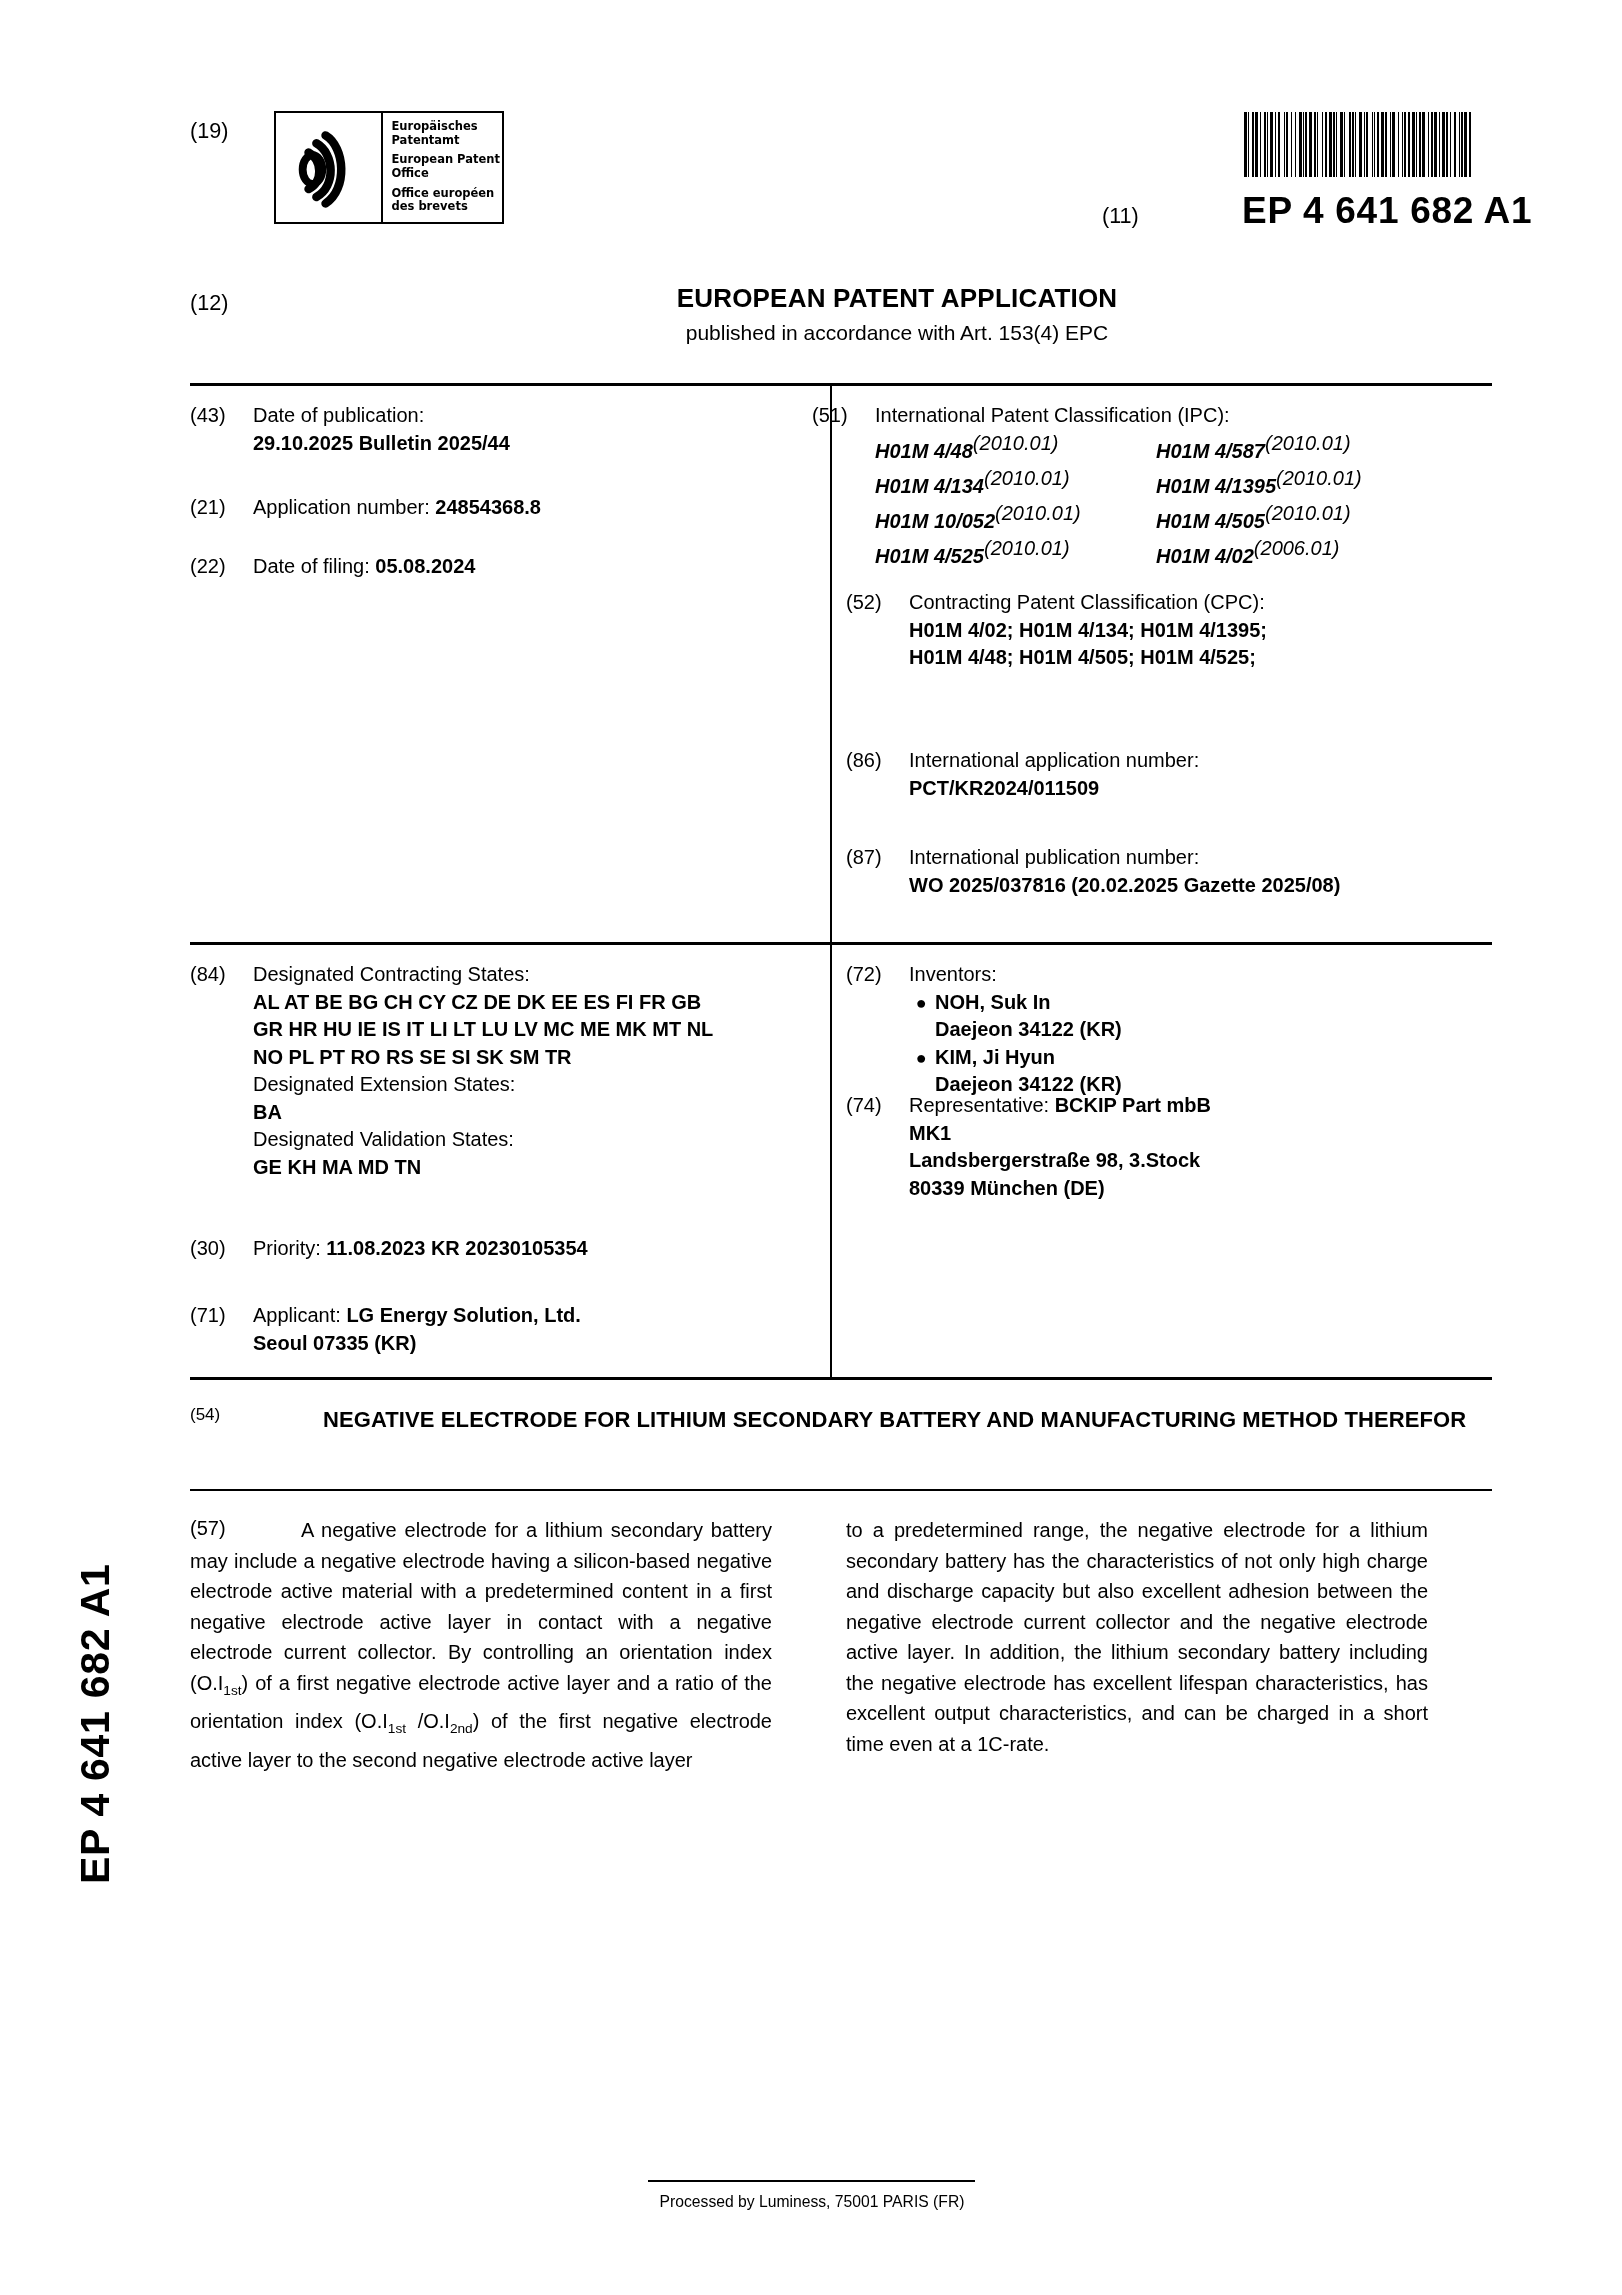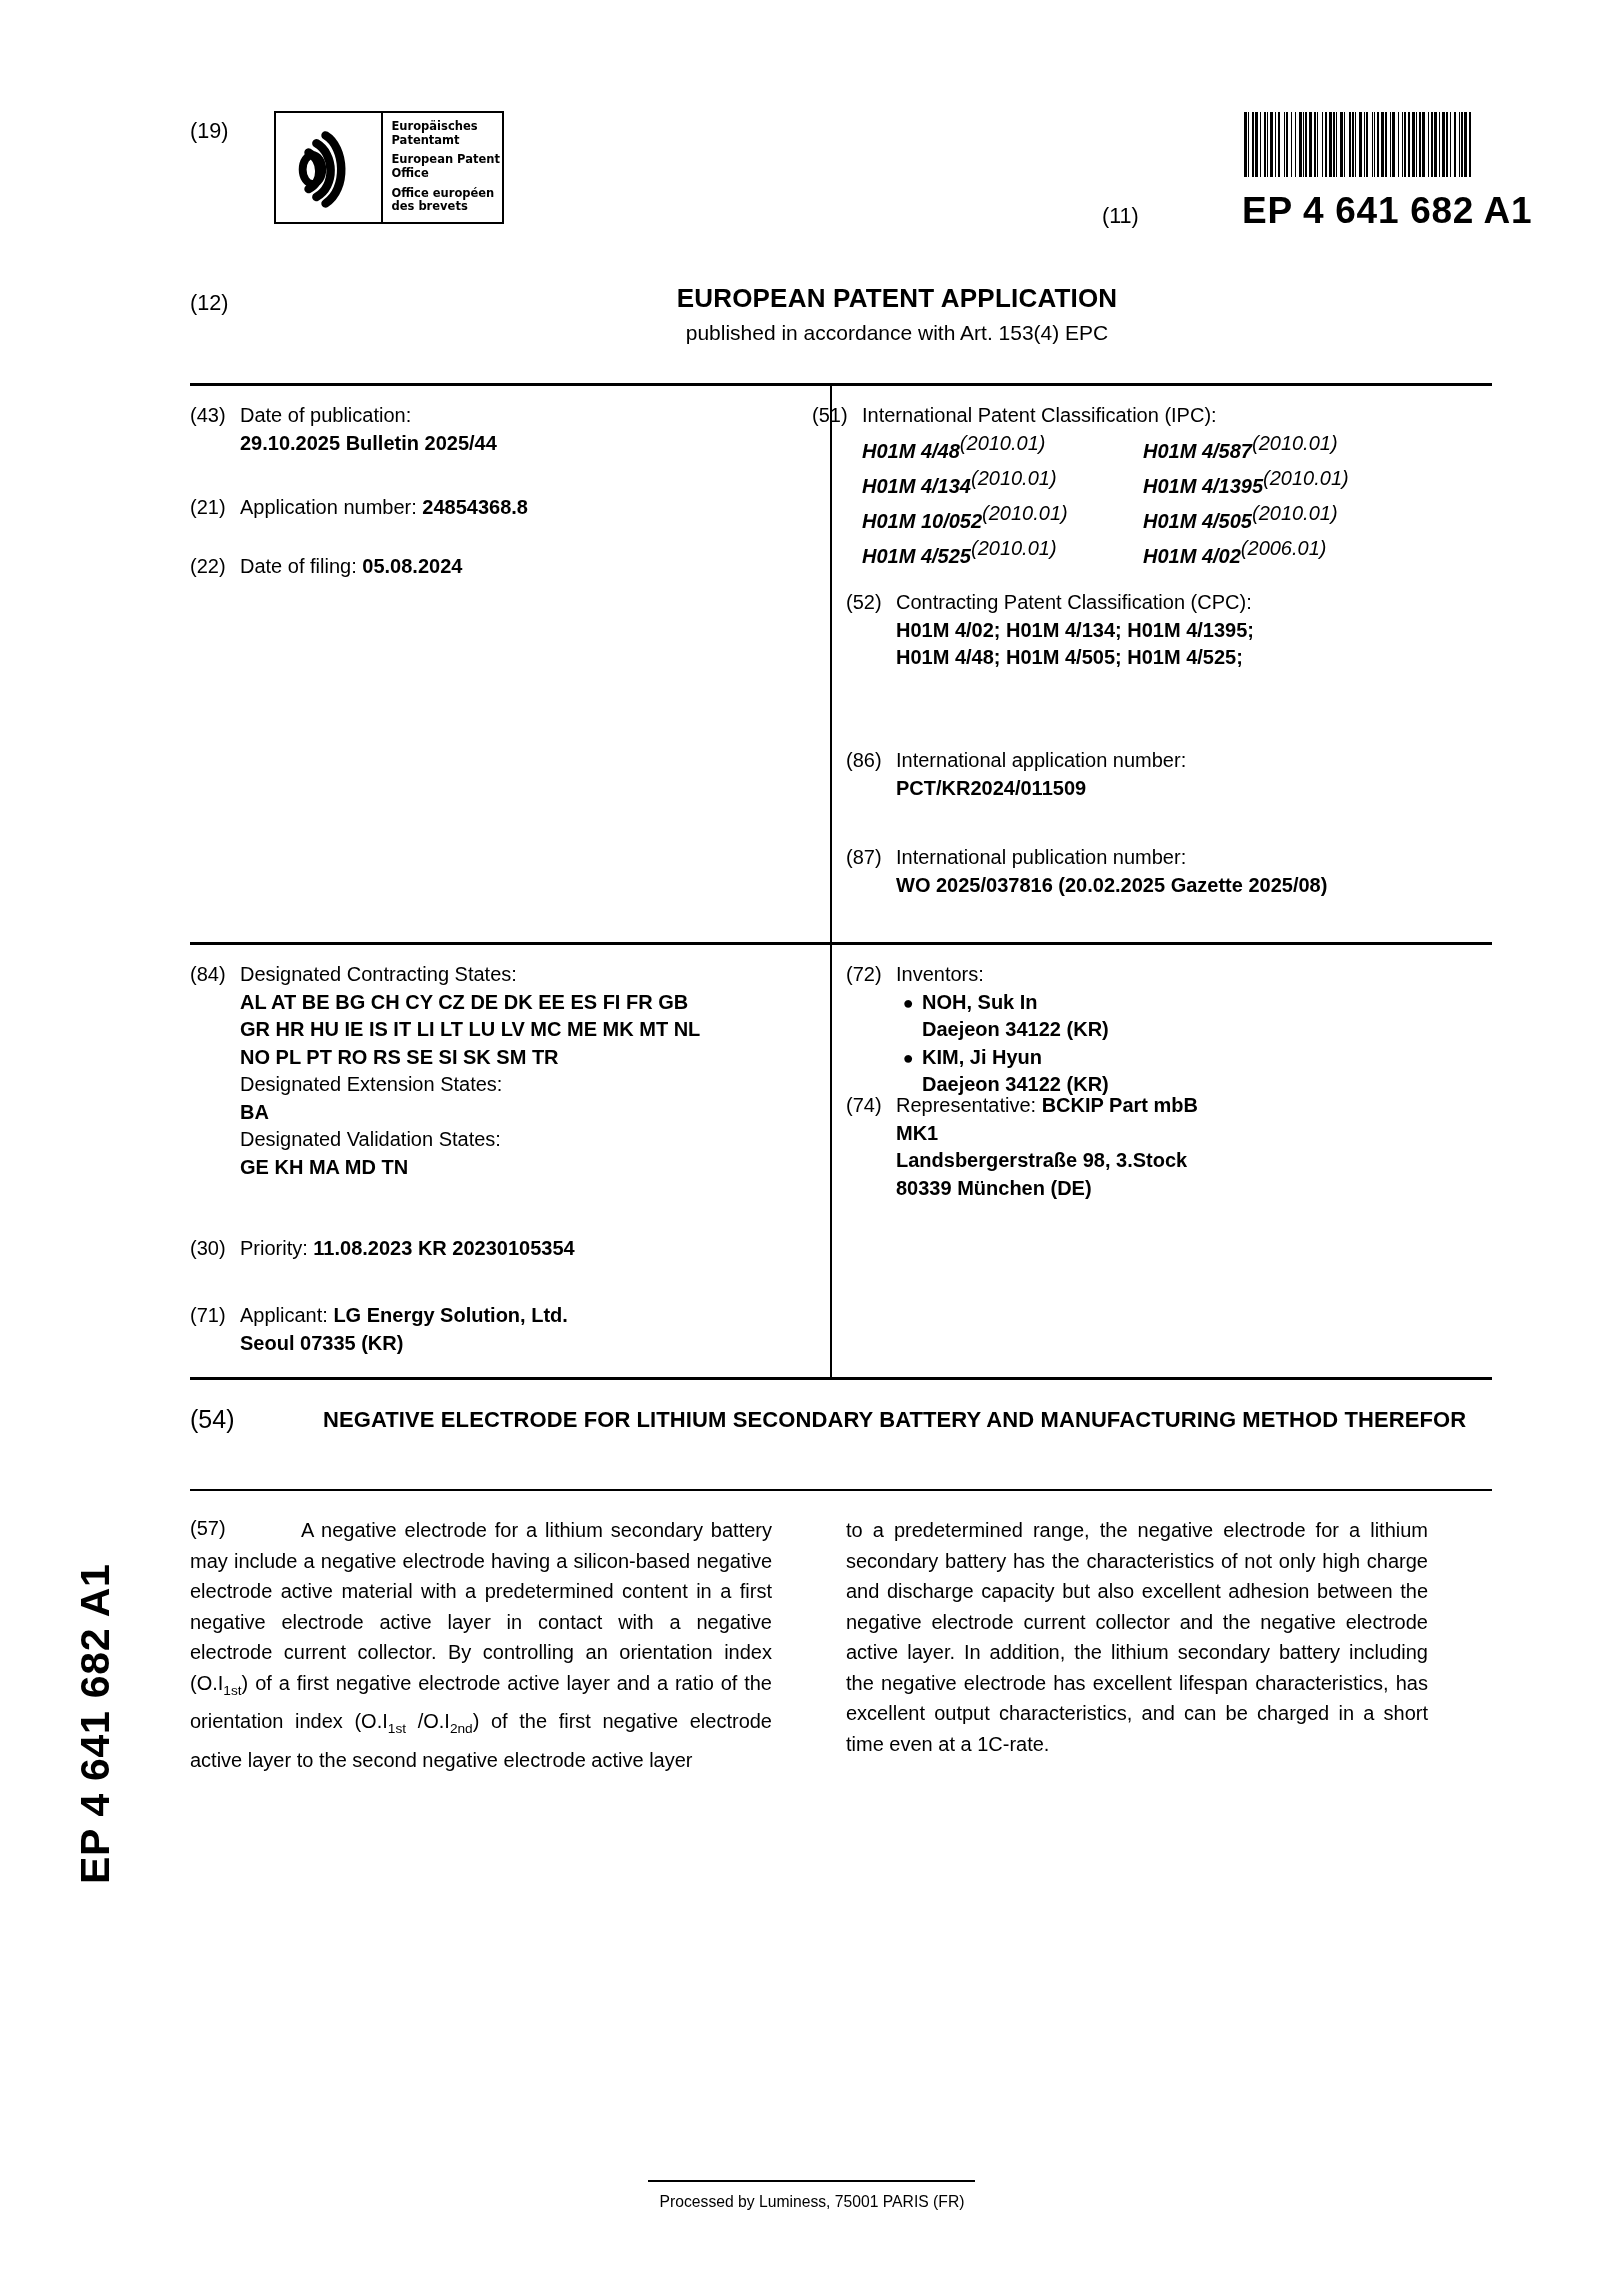--- a/index.html
+++ b/index.html
@@ -150,21 +150,21 @@
   }
 
   
   .bib { position: absolute; font-size: 20px; line-height: 27.5px; }
   .bib .code {
     position: absolute;
     left: 0; top: 0;
     width: 63px;
   }
   .bib .body {
-    margin-left: 50px;
+    margin-left: 63px;
   }
   .b { font-weight: bold; }
   .i { font-style: italic; }
   .sup { font-size: 13.7px; vertical-align: super; font-style: italic; font-weight: normal;}
   .sub { font-size: 13.7px; vertical-align: sub; }
 
   .ipc-grid {
     display: grid;
     grid-template-columns: 281px auto;
     row-gap: 0px;
@@ -175,21 +175,21 @@
   .inv-list li { position: relative; }
   .inv-list li .bullet {
     position: absolute; left: -19.6px; top: 0px; font-size: 18.3px;
   }
 
   
   .code54 {
     position: absolute;
     left: 190px;
     top: 1405px;
-    font-size: 25px;
+    font-size: 17px;
     text-align: center;
   }
   .inv-title {
     position: absolute;
     left: 281px;
     top: 1403px;
     width: 1178px;
     font-size: 22px;
     font-weight: bold;
     line-height: 33px;

